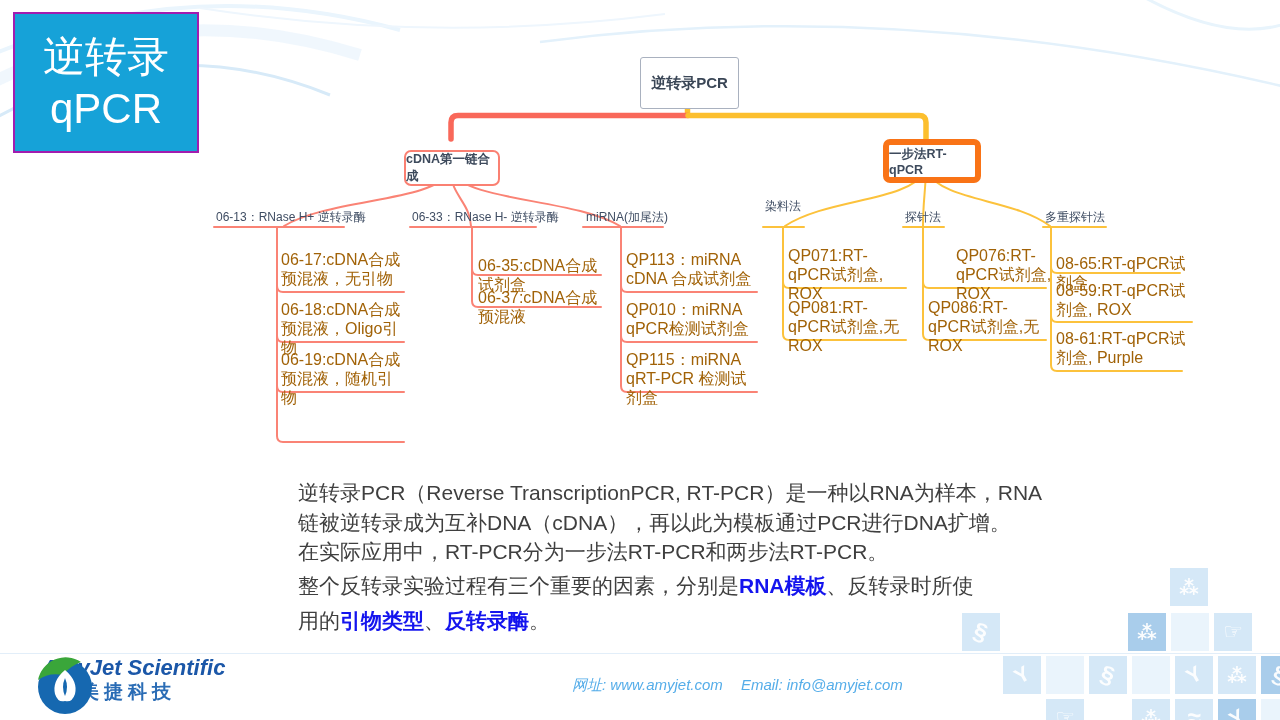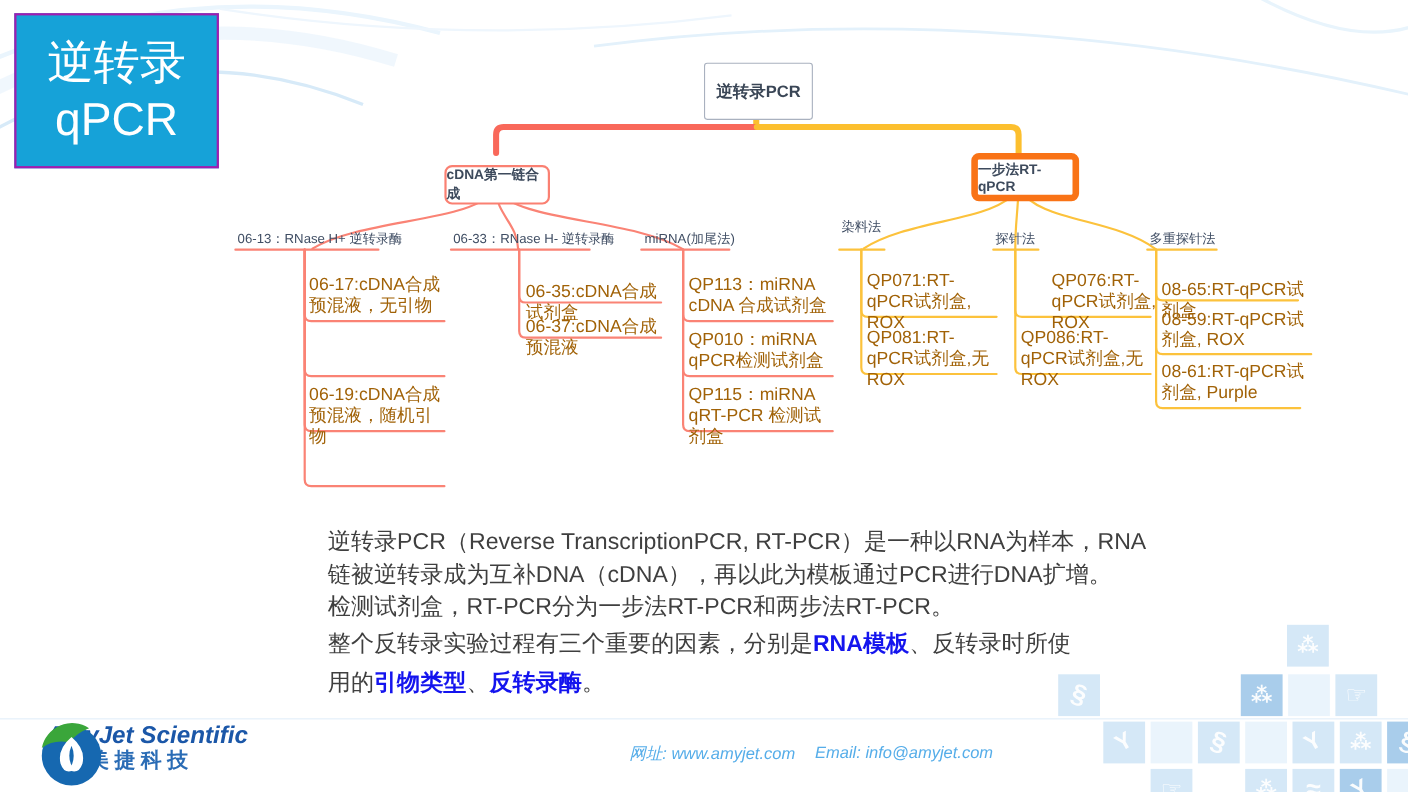--- a/index.html
+++ b/index.html
@@ -117,20 +117,21 @@
   <div class="node-box b-yellow" style="left:883px;top:139px;width:86px;height:32px;">一步法RT-qPCR</div>
 
   <div class="mm-label" style="left:216px;top:209px;">06-13：RNase H+ 逆转录酶</div>
   <div class="mm-label" style="left:412px;top:209px;">06-33：RNase H- 逆转录酶</div>
   <div class="mm-label" style="left:586px;top:209px;">miRNA(加尾法)</div>
   <div class="mm-label" style="left:765px;top:198px;">染料法</div>
   <div class="mm-label" style="left:905px;top:209px;">探针法</div>
   <div class="mm-label" style="left:1045px;top:209px;">多重探针法</div>
 
   <div class="mm-leaf" style="left:281px;top:250px;width:126px;">06-17:cDNA合成预混液，无引物</div>
+  <div class="mm-leaf" style="left:281px;top:300px;width:126px;">06-18:cDNA合成预混液，Oligo引物</div>
   <div class="mm-leaf" style="left:281px;top:350px;width:126px;">06-19:cDNA合成预混液，随机引物</div>
 
   <div class="mm-leaf" style="left:478px;top:256px;width:130px;">06-35:cDNA合成试剂盒</div>
   <div class="mm-leaf" style="left:478px;top:288px;width:130px;">06-37:cDNA合成预混液</div>
 
   <div class="mm-leaf" style="left:626px;top:250px;width:134px;">QP113：miRNA cDNA 合成试剂盒</div>
   <div class="mm-leaf" style="left:626px;top:300px;width:134px;">QP010：miRNA qPCR检测试剂盒</div>
   <div class="mm-leaf" style="left:626px;top:350px;width:134px;">QP115：miRNA qRT-PCR 检测试剂盒</div>
 
   <div class="mm-leaf" style="left:788px;top:246px;width:120px;">QP071:RT-qPCR试剂盒, ROX</div>
@@ -139,21 +140,21 @@
   <div class="mm-leaf" style="left:928px;top:246px;width:120px;margin-left:28px;">QP076:RT-qPCR试剂盒, ROX</div>
   <div class="mm-leaf" style="left:928px;top:298px;width:120px;">QP086:RT-qPCR试剂盒,无ROX</div>
 
   <div class="mm-leaf" style="left:1056px;top:254px;width:132px;">08-65:RT-qPCR试剂盒</div>
   <div class="mm-leaf" style="left:1056px;top:281px;width:132px;">08-59:RT-qPCR试剂盒, ROX</div>
   <div class="mm-leaf" style="left:1056px;top:329px;width:132px;">08-61:RT-qPCR试剂盒, Purple</div>
 
   <div class="para p1">
     <span class="ln">逆转录PCR（Reverse TranscriptionPCR, RT-PCR）是一种以RNA为样本，RNA</span>
     <span class="ln">链被逆转录成为互补DNA（cDNA），再以此为模板通过PCR进行DNA扩增。</span>
-    <span class="ln">检测试剂盒，RT-PCR分为一步法RT-PCR和两步法RT-PCR。</span>
+    <span class="ln">在实际应用中，RT-PCR分为一步法RT-PCR和两步法RT-PCR。</span>
   </div>
   <div class="para p2">
     <span class="ln"><span>整个反转录实验过程有三个重要的因素，分别是</span><span class="blue">RNA模板</span><span>、反转录时所使</span></span>
     <span class="ln"><span>用的</span><span class="blue">引物类型</span><span>、</span><span class="blue">反转录酶</span><span>。</span></span>
   </div>
 
   <div class="footer-line"></div>
   <div class="brand">
     <svg width="62" height="60" viewBox="0 0 62 60">
       <circle cx="31" cy="31" r="27" fill="#1668b0"></circle>

